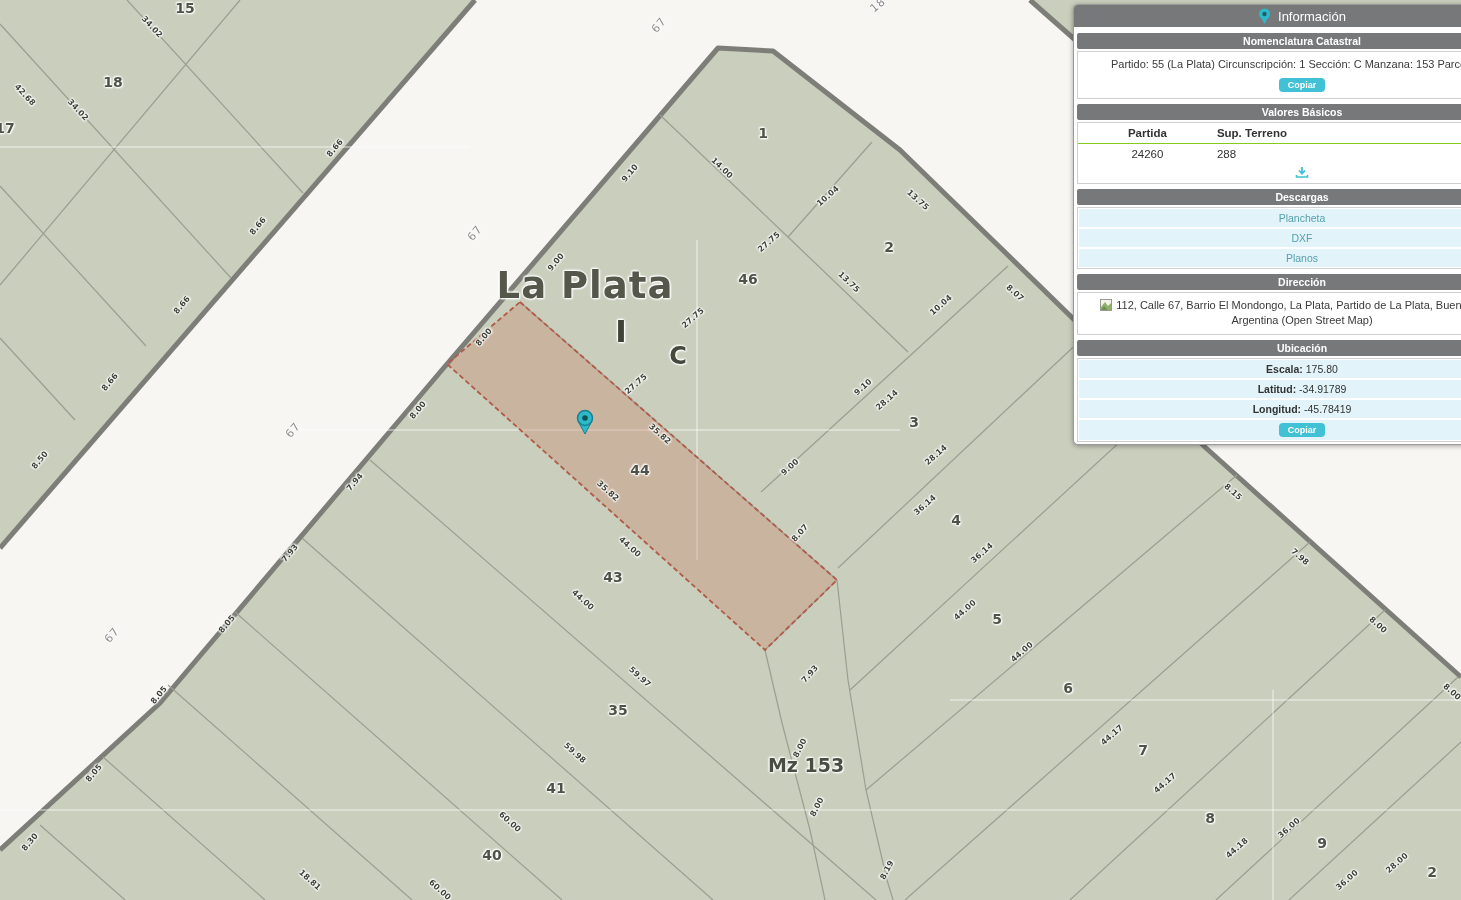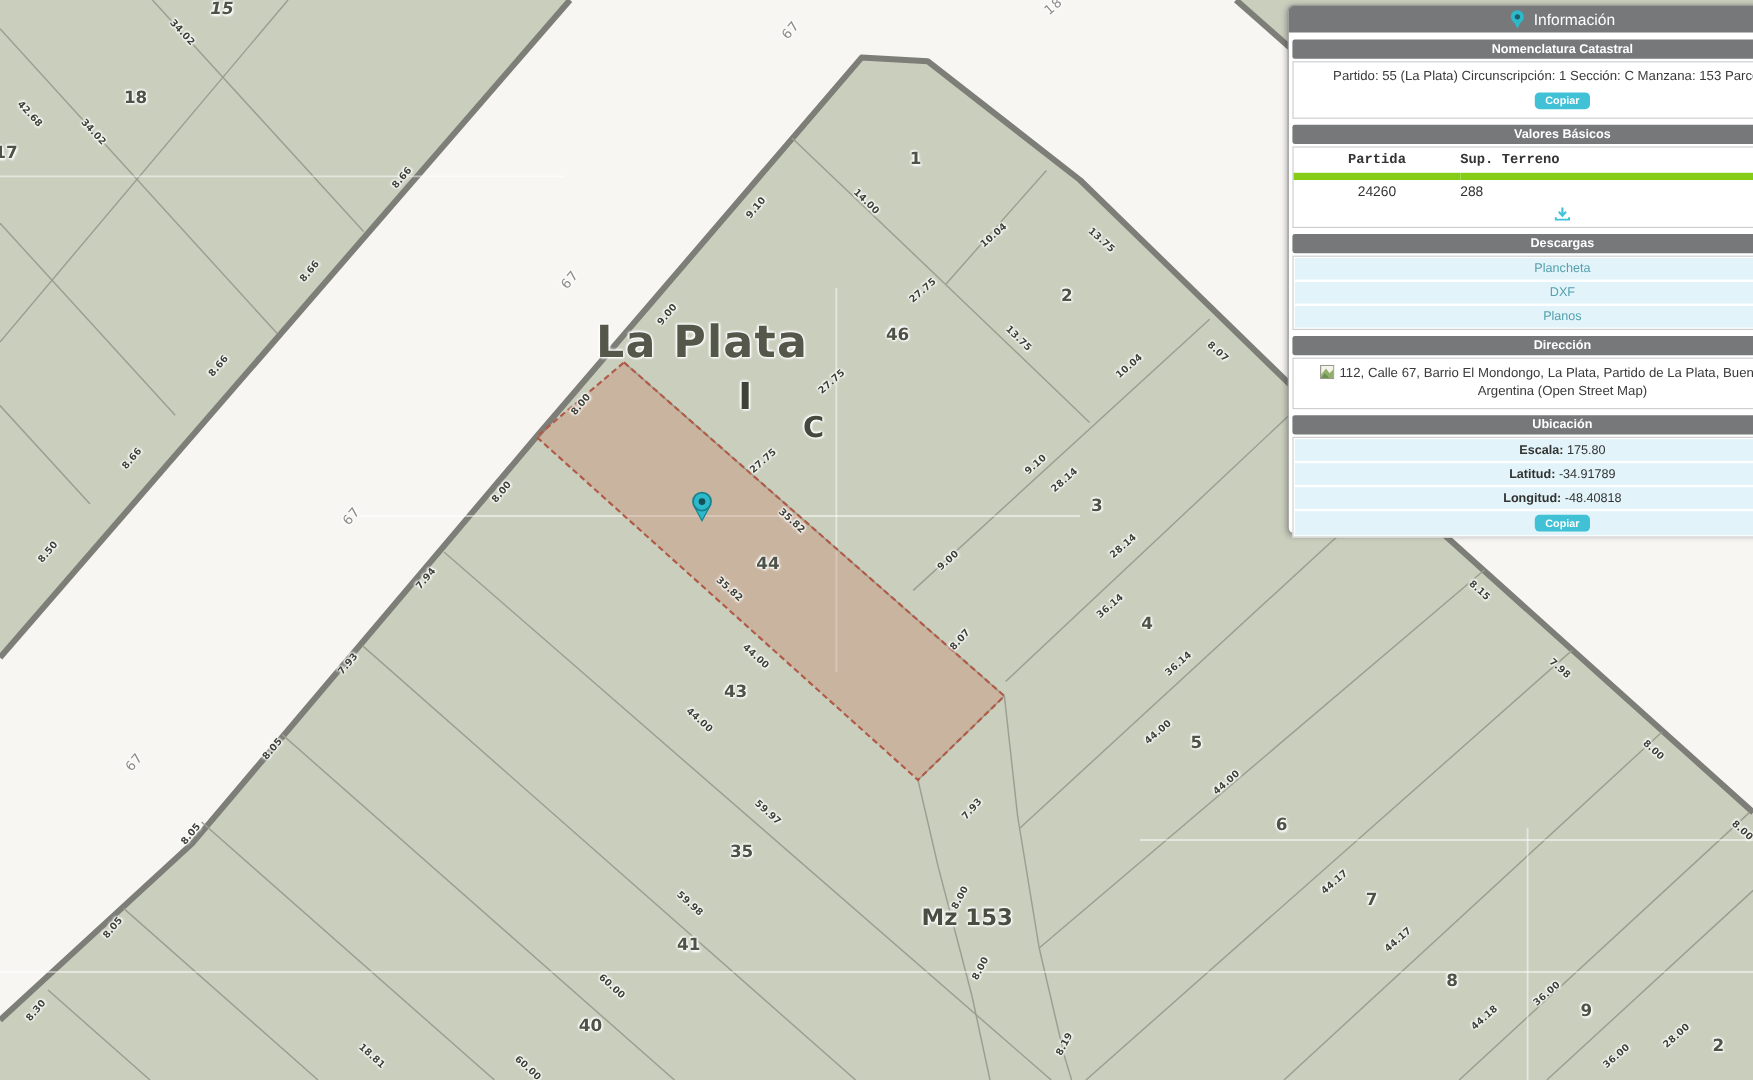--- a/index.html
+++ b/index.html
@@ -26,21 +26,21 @@
   .sbar{margin:0 3px;height:16px;background:#76787a;border-radius:2px;color:#fff;font-size:10.5px;
         font-weight:700;display:flex;align-items:center;justify-content:center;}
   .sbox{margin:2px 3px 5px 3px;border:1px solid #cfcfcf;background:#fff;}
   .gap{height:6px;}
   .nomtext{font-size:11px;color:#3a3a3a;text-align:center;white-space:nowrap;overflow:visible;
            padding-top:6px;line-height:13px;}
   .copybtn{display:inline-block;background:#41c1d5;color:#fff;font-size:9px;font-weight:700;
            border:none;border-radius:4px;padding:2px 9px;cursor:pointer;line-height:10px;}
   .center{text-align:center;}
   table.vals{width:100%;border-collapse:collapse;font-size:11.5px;color:#333;}
-  table.vals th{font-weight:700;border-bottom:6px solid #84cc16;padding:4px 0;font-family:Liberation Mono, monospace;}
+  table.vals th{font-weight:700;border-bottom:1px solid #84cc16;padding:4px 0;}
   table.vals td{padding:4px 0;border-bottom:0;}
   .c1{width:31%;text-align:center;} .c2{width:52%;text-align:left;} .c3{width:17%;}
   .cyanrow{background:#e2f4f9;margin:0 0 2px 0;padding:3px 0;font-size:10.5px;text-align:center;}
   .linkrow{color:#55a0ae;cursor:pointer;}
   .ubirow{color:#333;}
   .ubirow b{font-weight:700;}
   .dirtext{font-size:11px;color:#3a3a3a;text-align:center;line-height:15px;padding:5px 0 6px 0;
            white-space:nowrap;}
   .dirline2{white-space:normal;}
   .dlicon{display:block;margin:2px auto 4px auto;cursor:pointer;}
@@ -116,34 +116,34 @@
     <div id="maplabels">
         <span class="ml ml-city" style="left: 585px; top: 285px; transform: translate(-50%, -50%) rotate(0deg);">La Plata</span>
         <span class="ml ml-sec1" style="left: 621px; top: 331px; transform: translate(-50%, -50%) rotate(0deg);">I</span>
         <span class="ml ml-sec2" style="left: 678px; top: 356px; transform: translate(-50%, -50%) rotate(0deg);">C</span>
         <span class="ml ml-mz" style="left: 806px; top: 765px; transform: translate(-50%, -50%) rotate(0deg);">Mz 153</span>
         <span class="ml ml-street" style="left: 659px; top: 25px; transform: translate(-50%, -50%) rotate(-50deg);">67</span>
         <span class="ml ml-street" style="left: 475px; top: 233px; transform: translate(-50%, -50%) rotate(-50deg);">67</span>
         <span class="ml ml-street" style="left: 293px; top: 430px; transform: translate(-50%, -50%) rotate(-50deg);">67</span>
         <span class="ml ml-street" style="left: 112px; top: 635px; transform: translate(-50%, -50%) rotate(-50deg);">67</span>
         <span class="ml ml-street" style="left: 878px; top: 5px; transform: translate(-50%, -50%) rotate(-40deg);">18</span>
-        <span class="ml ml-parcel" style="left: 185px; top: 8px; transform: translate(-50%, -50%) rotate(0deg); font-style: italic;">15</span>
+        <span class="ml ml-parcel" style="left: 185px; top: 8px; transform: translate(-50%, -50%) rotate(0deg);">15</span>
         <span class="ml ml-parcel" style="left: 113px; top: 82px; transform: translate(-50%, -50%) rotate(0deg);">18</span>
         <span class="ml ml-parcel" style="left: 5px; top: 128px; transform: translate(-50%, -50%) rotate(0deg);">17</span>
         <span class="ml ml-parcel" style="left: 763px; top: 133px; transform: translate(-50%, -50%) rotate(0deg);">1</span>
         <span class="ml ml-parcel" style="left: 889px; top: 247px; transform: translate(-50%, -50%) rotate(0deg);">2</span>
         <span class="ml ml-parcel" style="left: 748px; top: 279px; transform: translate(-50%, -50%) rotate(0deg);">46</span>
         <span class="ml ml-parcel" style="left: 914px; top: 422px; transform: translate(-50%, -50%) rotate(0deg);">3</span>
         <span class="ml ml-parcel" style="left: 640px; top: 470px; transform: translate(-50%, -50%) rotate(0deg);">44</span>
         <span class="ml ml-parcel" style="left: 956px; top: 520px; transform: translate(-50%, -50%) rotate(0deg);">4</span>
         <span class="ml ml-parcel" style="left: 613px; top: 577px; transform: translate(-50%, -50%) rotate(0deg);">43</span>
         <span class="ml ml-parcel" style="left: 997px; top: 619px; transform: translate(-50%, -50%) rotate(0deg);">5</span>
         <span class="ml ml-parcel" style="left: 618px; top: 710px; transform: translate(-50%, -50%) rotate(0deg);">35</span>
         <span class="ml ml-parcel" style="left: 1068px; top: 688px; transform: translate(-50%, -50%) rotate(0deg);">6</span>
-        <span class="ml ml-parcel" style="left: 556px; top: 788px; transform: translate(-50%, -50%) rotate(0deg); margin-left: 18px;">41</span>
+        <span class="ml ml-parcel" style="left: 556px; top: 788px; transform: translate(-50%, -50%) rotate(0deg);">41</span>
         <span class="ml ml-parcel" style="left: 1143px; top: 750px; transform: translate(-50%, -50%) rotate(0deg);">7</span>
         <span class="ml ml-parcel" style="left: 492px; top: 855px; transform: translate(-50%, -50%) rotate(0deg);">40</span>
         <span class="ml ml-parcel" style="left: 1210px; top: 818px; transform: translate(-50%, -50%) rotate(0deg);">8</span>
         <span class="ml ml-parcel" style="left: 1322px; top: 843px; transform: translate(-50%, -50%) rotate(0deg);">9</span>
         <span class="ml ml-parcel" style="left: 1432px; top: 872px; transform: translate(-50%, -50%) rotate(0deg);">2</span>
         <span class="ml ml-measure" style="left: 152px; top: 27px; transform: translate(-50%, -50%) rotate(47deg);">34.02</span>
         <span class="ml ml-measure" style="left: 25px; top: 95px; transform: translate(-50%, -50%) rotate(47deg);">42.68</span>
         <span class="ml ml-measure" style="left: 78px; top: 110px; transform: translate(-50%, -50%) rotate(47deg);">34.02</span>
         <span class="ml ml-measure" style="left: 335px; top: 148px; transform: translate(-50%, -50%) rotate(-50deg);">8.66</span>
         <span class="ml ml-measure" style="left: 258px; top: 226px; transform: translate(-50%, -50%) rotate(-50deg);">8.66</span>
@@ -271,20 +271,20 @@
       <div class="cyanrow ubirow">
         <b>Escala:</b>
         <span>175.80</span>
       </div>
       <div class="cyanrow ubirow">
         <b>Latitud:</b>
         <span>-34.91789</span>
       </div>
       <div class="cyanrow ubirow">
         <b>Longitud:</b>
-        <span>-48.40818</span>
+        <span>-45.78419</span>
       </div>
       <div class="cyanrow" style="margin-bottom:0;">
         <button class="copybtn">Copiar</button>
       </div>
     </div>
   </div>
 </div>
 
 </body></html>

